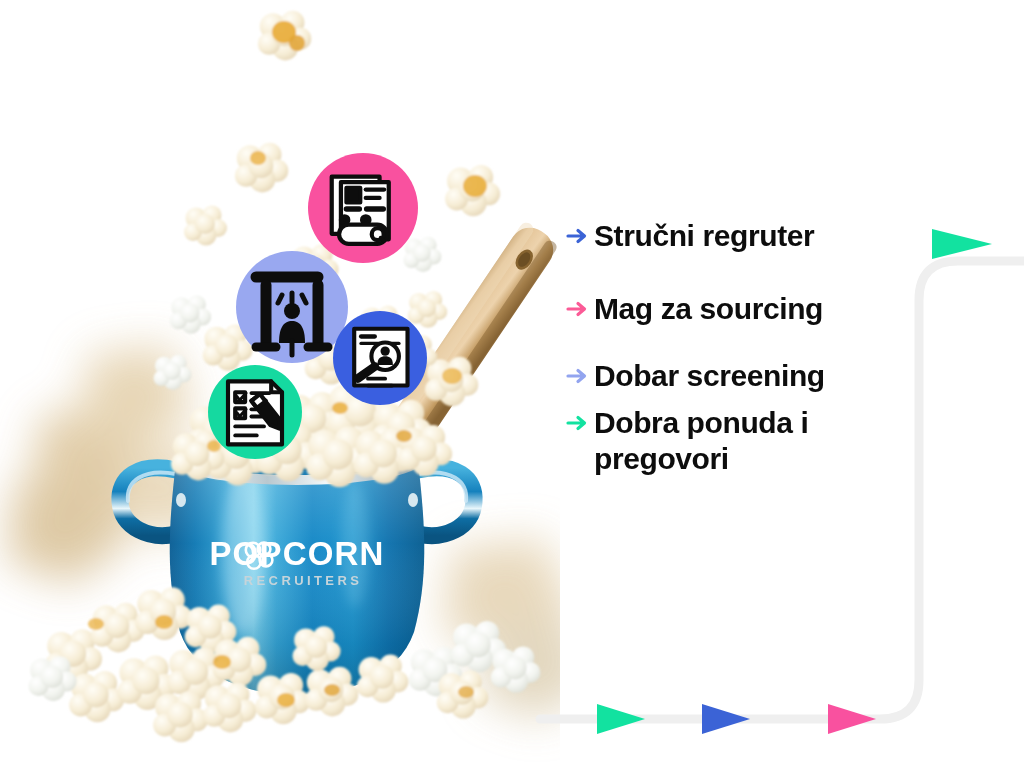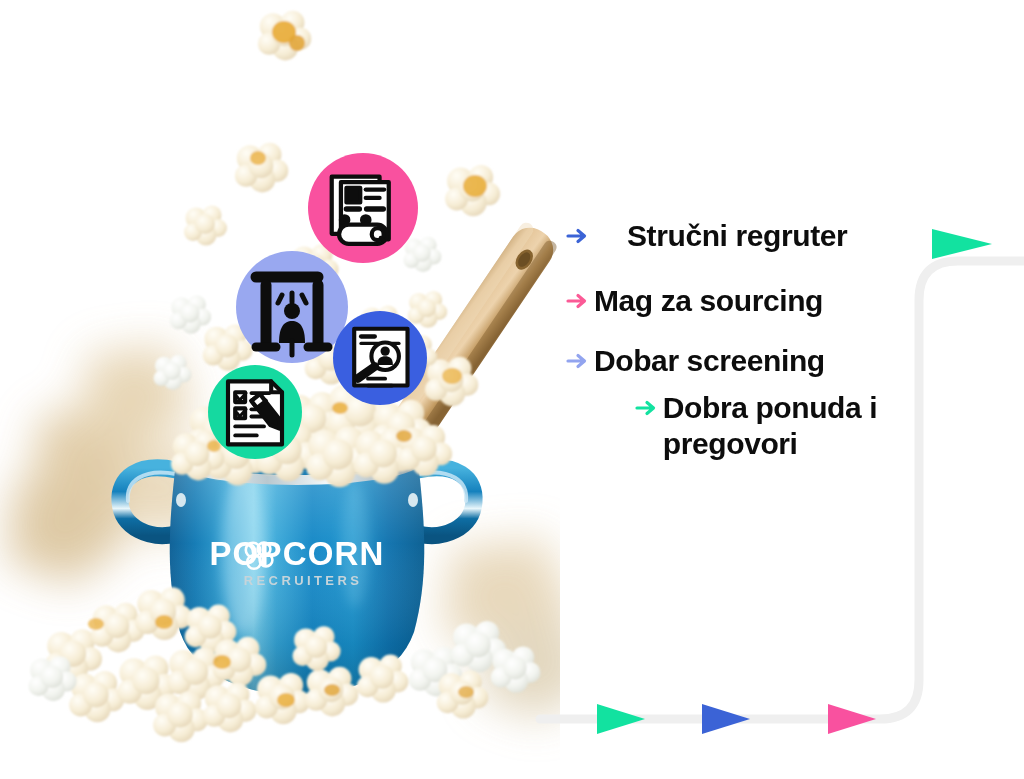--- a/index.html
+++ b/index.html
@@ -20,39 +20,39 @@
   .art svg { display:block; width:560px; height:779px; }
 
   
   .features {
     position:absolute;
     left:566px;
     top:218px;
     width:380px;
   }
   .feat { display:flex; align-items:flex-start; margin-bottom:28px; }
-  .feat:last-child { margin-bottom:9px;justify-content:center; }
+  .feat:last-child { margin-bottom:9px; }
   .feat-arrow {
     flex:0 0 auto;
     width:28px; height:30px;
     display:flex; align-items:center; justify-content:flex-start;
     margin-top:3px;
   }
   .feat-arrow svg { display:block; }
   .feat-label {
     font-size:30px;
     font-weight:bold;
     line-height:1.18;
     color:#0d0d0d;
     letter-spacing:-0.4px;
     white-space:pre-line;
   }
   
-  .feat.r1 { margin-bottom:30px;gap:33px; }
-  .feat.r2 { margin-bottom:24px; }
+  .feat.r1 { margin-bottom:38px; }
+  .feat.r2 { margin-bottom:31px; }
   .feat.r3 { margin-bottom:12px; }
 </style>
 </head>
 <body>
 
 <div id="stage">
 
   <div class="art">
     <svg viewBox="0 0 560 779" xmlns="http://www.w3.org/2000/svg">
       <defs>

